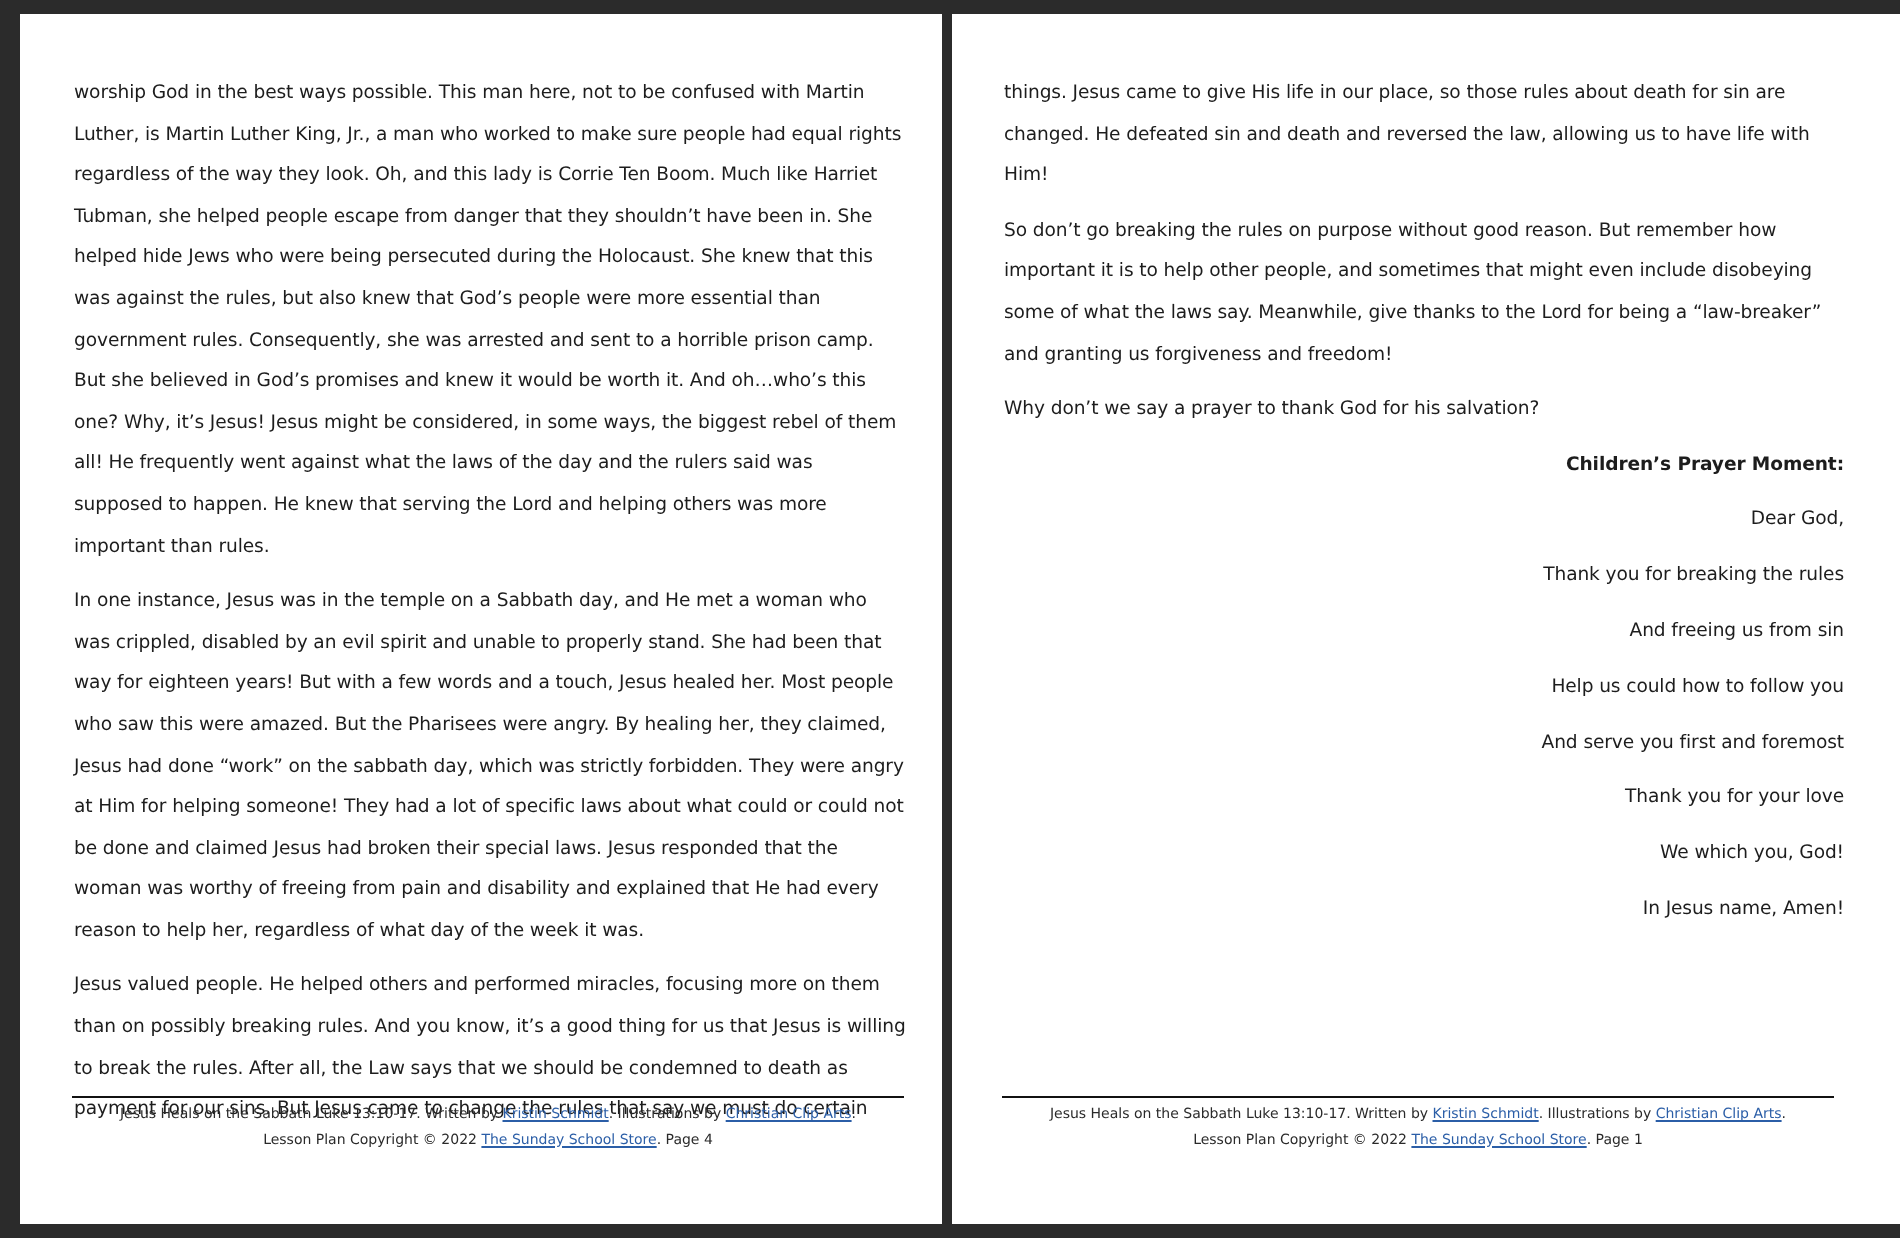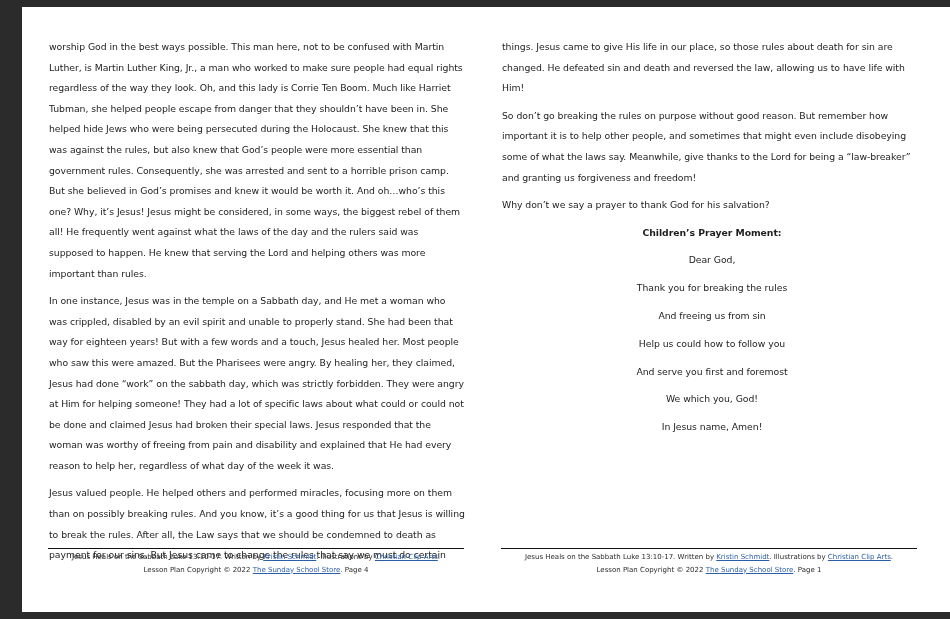--- a/index.html
+++ b/index.html
@@ -10,33 +10,33 @@
     font-family: "DejaVu Sans", sans-serif;
     color: #1d1d1d;
   }
   .page {
     position: absolute;
     top: 7px;
     height: 605px;
     background: #ffffff;
     box-sizing: border-box;
   }
-  #page-left { left: 22px; width: 461px; }
+  #page-left { left: 10px; width: 461px; }
   #page-right { left: 476px; width: 559px; }
   .content {
     position: absolute;
     top: 30px;
     font-size: 9.3px;
     letter-spacing: -0.05px;
     line-height: 20.6px;
   }
   #page-left .content { left: 27px; width: 416px; }
   #page-right .content { left: 26px; width: 420px; }
   .content p { margin: 0 0 7px 0; }
-  .center { text-align: center; }
+  .center { text-align: right; }
   .prayer-title { font-weight: bold; margin: 6px 0 6px 0; }
   .prayer-line { margin: 0; line-height: 20.8px; }
   .footer {
     position: absolute;
     top: 541px;
     text-align: center;
     font-size: 7px;
     line-height: 12.5px;
     color: #2a2a2a;
     border-top: 1.2px solid #111;
@@ -66,20 +66,21 @@
     <p>things. Jesus came to give His life in our place, so those rules about death for sin are changed. He defeated sin and death and reversed the law, allowing us to have life with Him!</p>
     <p>So don’t go breaking the rules on purpose without good reason. But remember how important it is to help other people, and sometimes that might even include disobeying some of what the laws say. Meanwhile, give thanks to the Lord for being a “law-breaker” and granting us forgiveness and freedom!</p>
     <p>Why don’t we say a prayer to thank God for his salvation?</p>
     <div class="center">
       <p class="prayer-title">Children’s Prayer Moment:</p>
       <p class="prayer-line">Dear God,</p>
       <p class="prayer-line">Thank you for breaking the rules</p>
       <p class="prayer-line">And freeing us from sin</p>
       <p class="prayer-line">Help us could how to follow you</p>
       <p class="prayer-line">And serve you first and foremost</p>
+      <p class="prayer-line">Thank you for your love</p>
       <p class="prayer-line">We which you, God!</p>
       <p class="prayer-line">In Jesus name, Amen!</p>
     </div>
   </div>
   <div class="footer">
     <div><span>Jesus Heals on the Sabbath Luke 13:10-17. Written by </span><a>Kristin Schmidt</a><span>. Illustrations by </span><a>Christian Clip Arts</a><span>.</span></div>
     <div><span>Lesson Plan Copyright © 2022 </span><a>The Sunday School Store</a><span>. Page 1</span></div>
   </div>
 </div>
 

